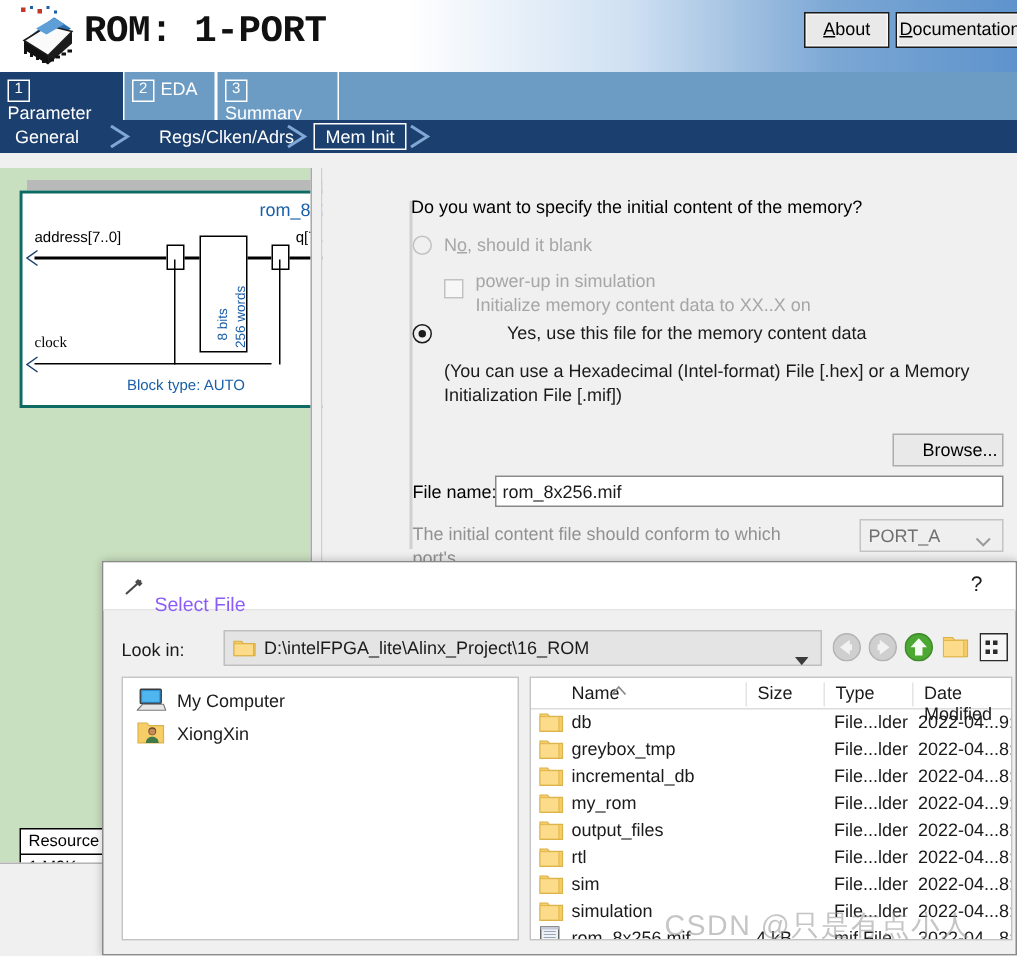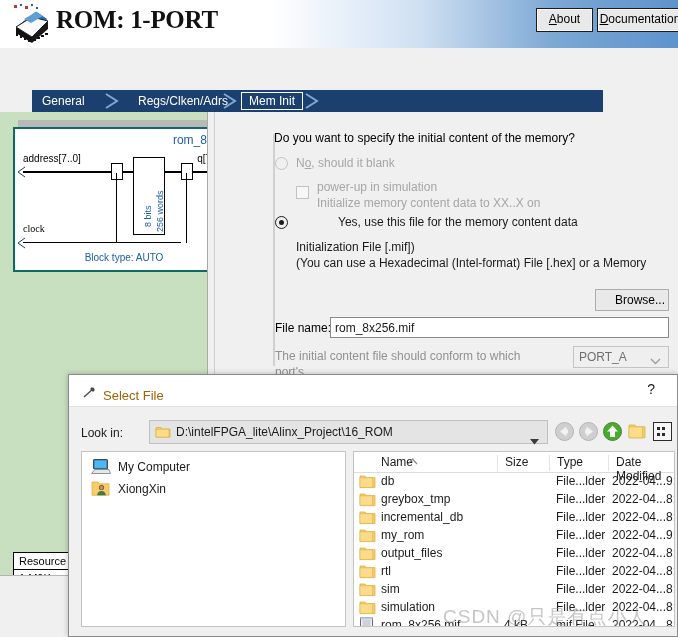--- a/index.html
+++ b/index.html
@@ -15,21 +15,21 @@
   .header {
     position: absolute; left: 0; top: 0; width: 678px; height: 48px;
     background: linear-gradient(to right, #ffffff 0%, #ffffff 40%, #cfe0f2 62%, #7ba7d4 82%, #5e93cc 100%);
     overflow: hidden;
   }
   .chip-icon { position: absolute; left: 6px; top: 3px; width: 44px; height: 42px; }
   .app-title {
     position: absolute; left: 56px; top: 6px;
     font-size: 25px; font-weight: bold; color: #111;
     letter-spacing: -0.3px;
-    font-family: Liberation Serif, serif;
+    font-family: Liberation Mono, monospace;
   }
   .hdr-btn {
     position: absolute; top: 8px; height: 22px;
     background: #e9e9e9; border: 1px solid #1b1b1b;
     font-size: 12px; color: #000; text-align: center;
     line-height: 21px; cursor: pointer;
     box-shadow: inset 0 0 0 1px #f7f7f7;
   }
   .hdr-btn u { text-decoration: underline; }
   #about-btn { left: 536px; width: 55px; }
@@ -56,22 +56,22 @@
     border-right: 1px solid #ffffff; border-left: 1px solid #ffffff;
   }
   .wtab-inner { padding: 4px 8px 0 5px; line-height: 15px; }
   #tab-param { left: 0; width: 82px; }
   #tab-eda { left: 82px; width: 62px; }
   #tab-summary { left: 144px; width: 82px; }
   .tab-fill { position: absolute; left: 226px; top: 0; width: 452px; height: 42px; background: #6c9bc4; }
 
   
   .crumbbar {
-    position: absolute; left: 0; top: 90px; width: 571px; height: 22px;
-    background: #1b3f6e; color: #ffffff; margin-left: 32px;
+    position: absolute; left: 0; top: 80px; width: 678px; height: 22px;
+    background: #1b3f6e; color: #ffffff;
   }
   .crumb {
     position: absolute; top: 3px; font-size: 12px; color: #ffffff;
     cursor: pointer; line-height: 16px; padding: 0 3px;
   }
   .crumb.boxed { border: 1px solid #ffffff; padding: 0 7px; top: 2px; }
   .chev {
     position: absolute; top: 3px; width: 14px; height: 15px;
   }
   .chev svg { display:block; }
@@ -176,21 +176,21 @@
   
   .dialog {
     position: absolute; left: 68px; top: 374px; width: 610px; height: 263px;
     background: #f0f0f0; border: 1px solid #8a8a8a; box-sizing: border-box;
     box-shadow: 0 0 6px rgba(0,0,0,0.25);
   }
   .dlg-title {
     position: absolute; left: 0; top: 0; width: 100%; height: 32px;
     background: #ffffff; border-bottom: 1px solid #e2e2e2; box-sizing: border-box;
   }
-  .dlg-title-text { position: absolute; left: 34px; top: 13px; font-size: 13px; color: #a16207; }
+  .dlg-title-text { position: absolute; left: 34px; top: 20px; font-size: 13px; color: #8b5cf6; }
   .dlg-pin { position: absolute; left: 14px; top: 10px; }
   .dlg-help {
     position: absolute; right: 22px; top: 6px; font-size: 14px; color: #1b1b1b; cursor: pointer;
   }
   .lookin-lbl { position: absolute; left: 12px; top: 51px; font-size: 12px; color: #1b1b1b; }
   .lookin-combo {
     position: absolute; left: 80px; top: 45px; width: 399px; height: 24px;
     background: #e4e4e4; border: 1px solid #c0c0c0; box-sizing: border-box; cursor: pointer;
   }
   .lookin-folder { position: absolute; left: 5px; top: 4px; }
@@ -268,20 +268,39 @@
     </div>
     <div class="app-title">ROM: 1-PORT</div>
     <div class="hdr-btn" id="about-btn">
       <u>A</u><span>bout</span>
     </div>
     <div class="hdr-btn" id="doc-btn">
       <u>D</u><span>ocumentation</span>
     </div>
   </div>
 
+  <div class="tabbar">
+    <div class="tab-fill"></div>
+    <div class="wtab active" id="tab-param">
+      <div class="wtab-inner">
+        <span class="num">1</span><span>Parameter</span>
+        <div style="padding-left:17px;">Settings</div>
+      </div>
+    </div>
+    <div class="wtab inactive" id="tab-eda">
+      <div class="wtab-inner">
+        <span class="num">2</span><span>EDA</span>
+      </div>
+    </div>
+    <div class="wtab inactive" id="tab-summary">
+      <div class="wtab-inner">
+        <span class="num">3</span><span>Summary</span>
+      </div>
+    </div>
+  </div>
 
   <div class="crumbbar">
     <div class="crumb" style="left:7px;">General</div>
     <div class="chev" style="left:72px;">
       <svg width="26" height="16" viewBox="0 0 26 16">
           <polyline points="2,1 13,8 2,15" fill="none" stroke="#7fa9d4" stroke-width="2"></polyline>
         </svg>
     </div>
     <div class="crumb" style="left:103px;">Regs/Clken/Adrs</div>
     <div class="chev" style="left:190px;">
@@ -355,22 +374,22 @@
   <div class="chk" style="left:296px; top:186px;"></div>
   <div class="opt-lbl dim" style="left:317px; top:179px;">
     <div>power-up in simulation</div>
     <div>Initialize memory content data to XX..X on</div>
   </div>
 
   <div class="radio on" style="left:275px; top:216px;"></div>
   <div class="opt-lbl" style="left:296px; top:214px;margin-left:42px;">Yes, use this file for the memory content data</div>
 
   <div class="hint" style="left:296px; top:239px;">
+    <div>(You can use a Hexadecimal (Intel-format) File [.hex] or a Memory</div>
     <div>Initialization File [.mif])</div>
-    <div>(You can use a Hexadecimal (Intel-format) File [.hex] or a Memory</div>
   </div>
 
   <div class="browse-btn">Browse...</div>
 
   <div class="fn-label">File name:</div>
   <div class="fn-input">rom_8x256.mif</div>
 
   <div class="conform-lbl">
     <div>The initial content file should conform to which port's</div>
     <div>dimensions?</div>

